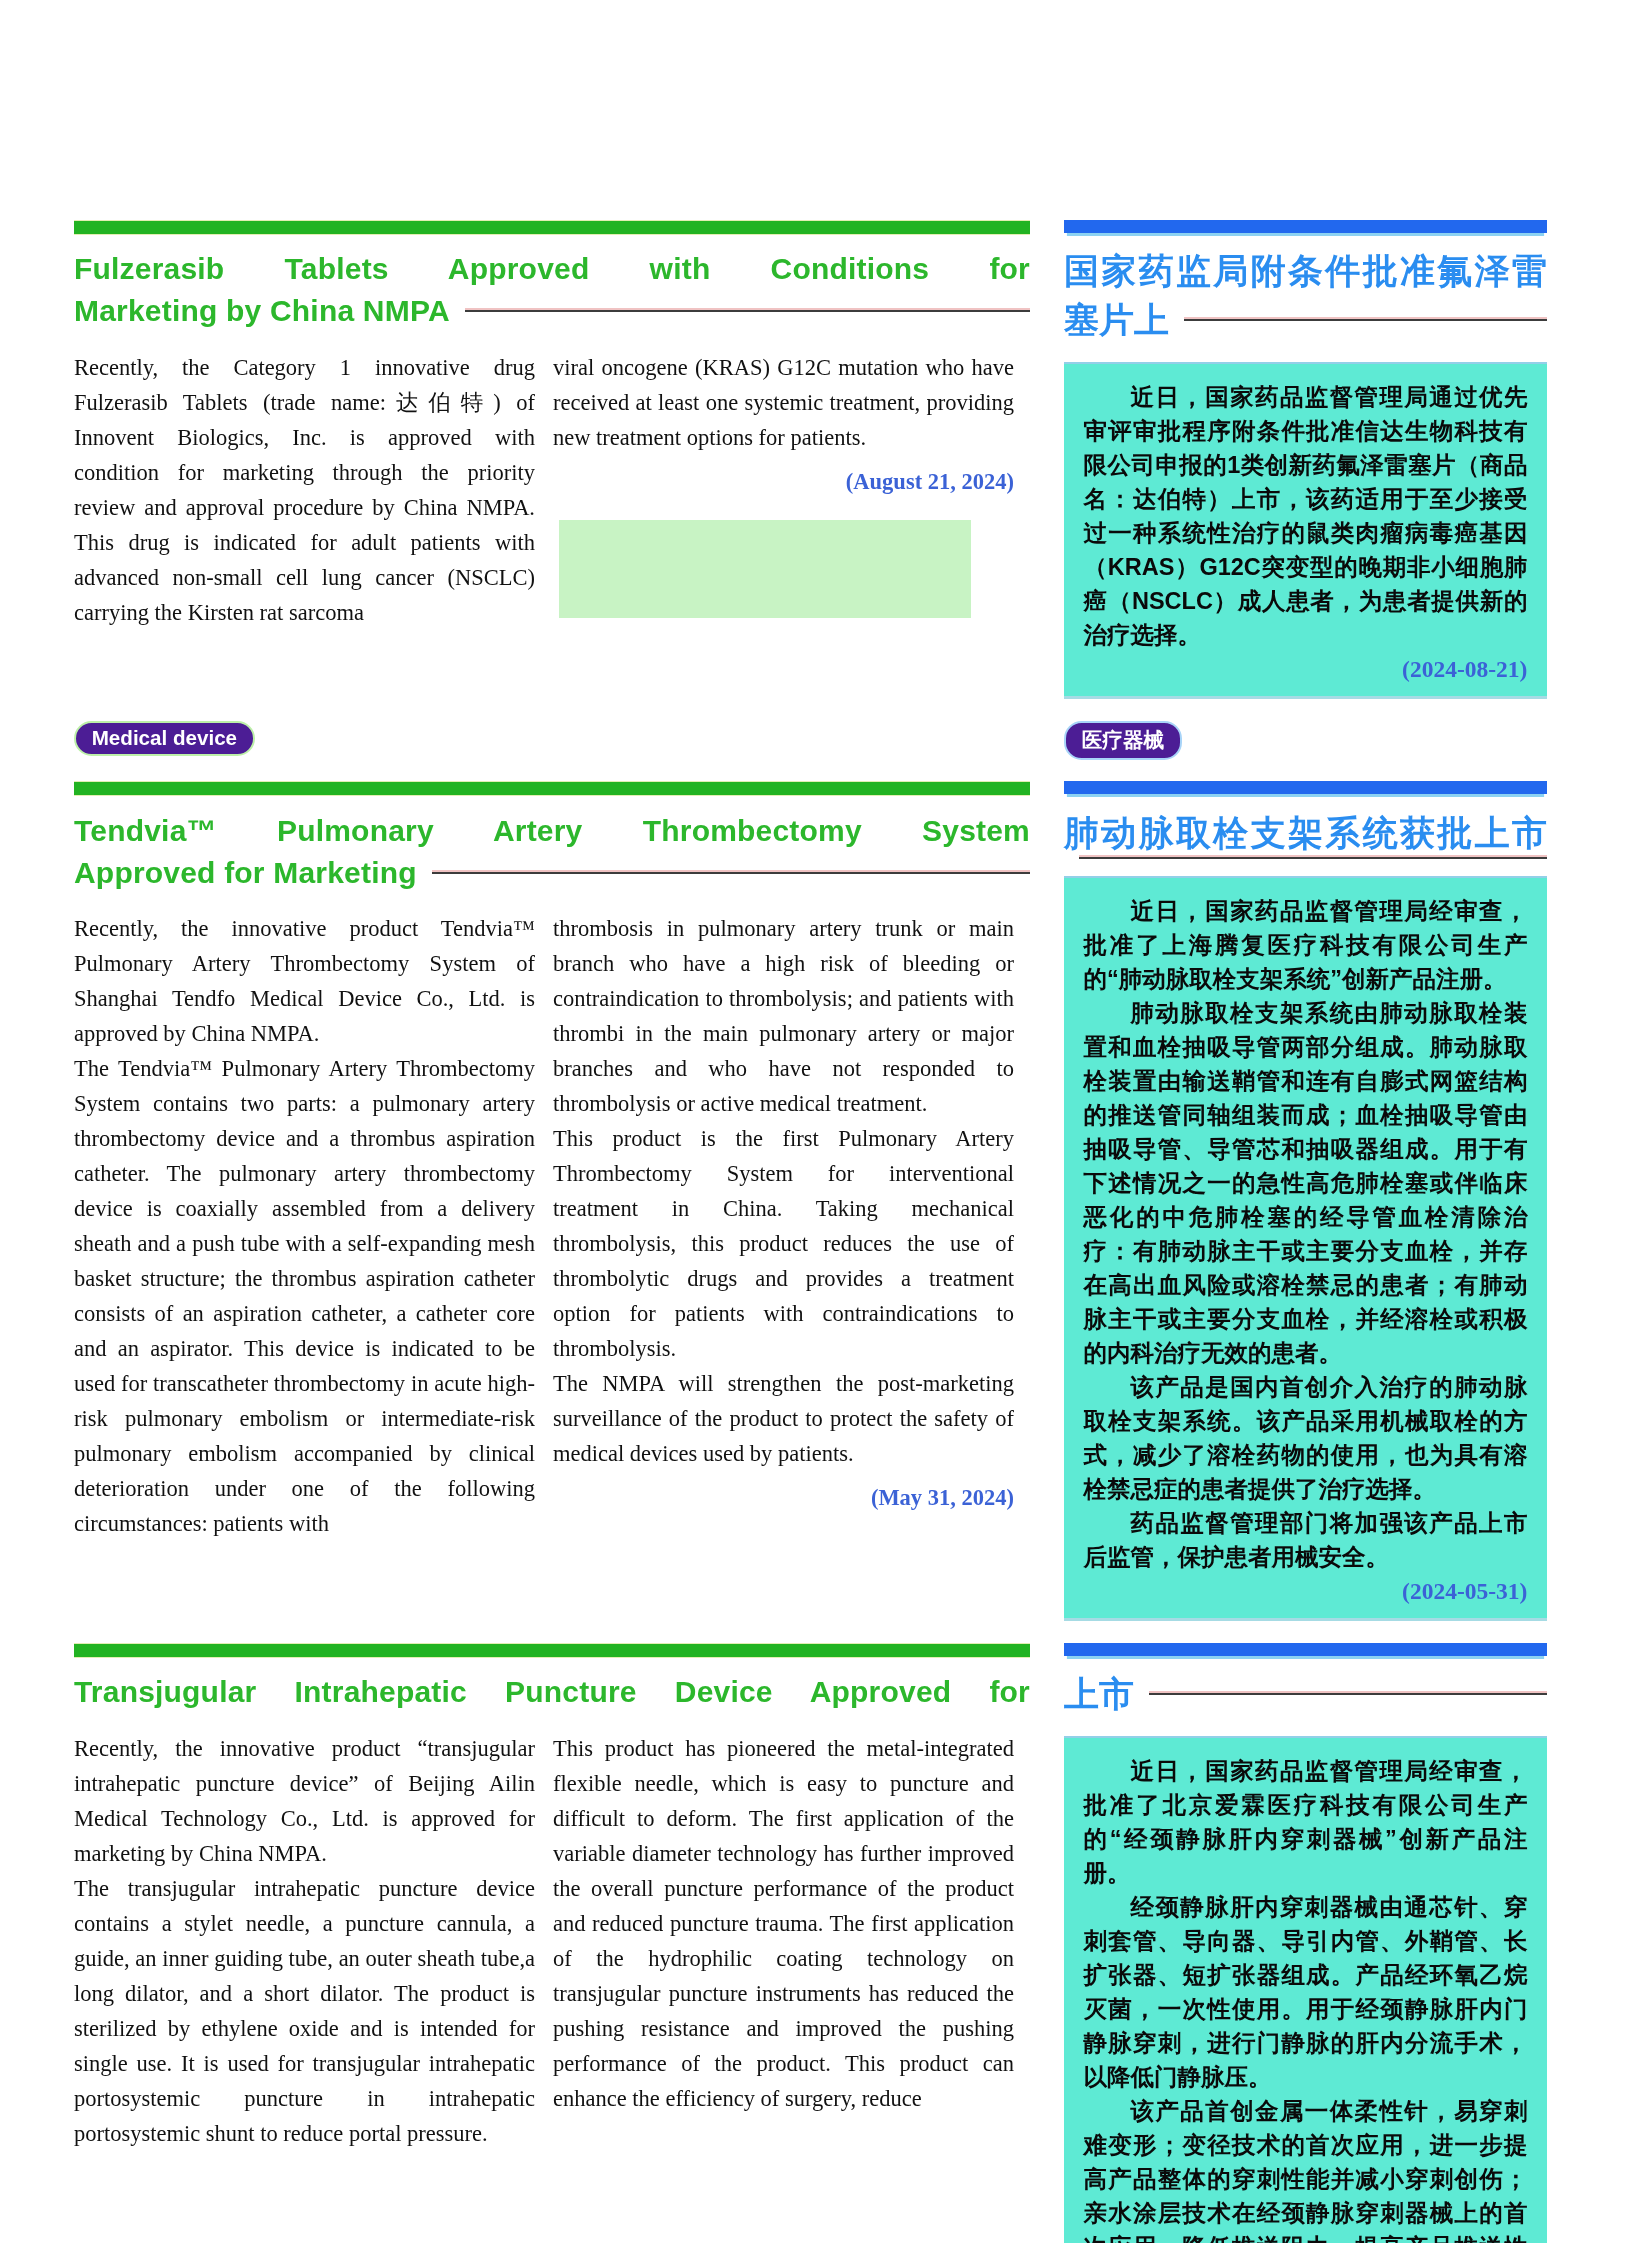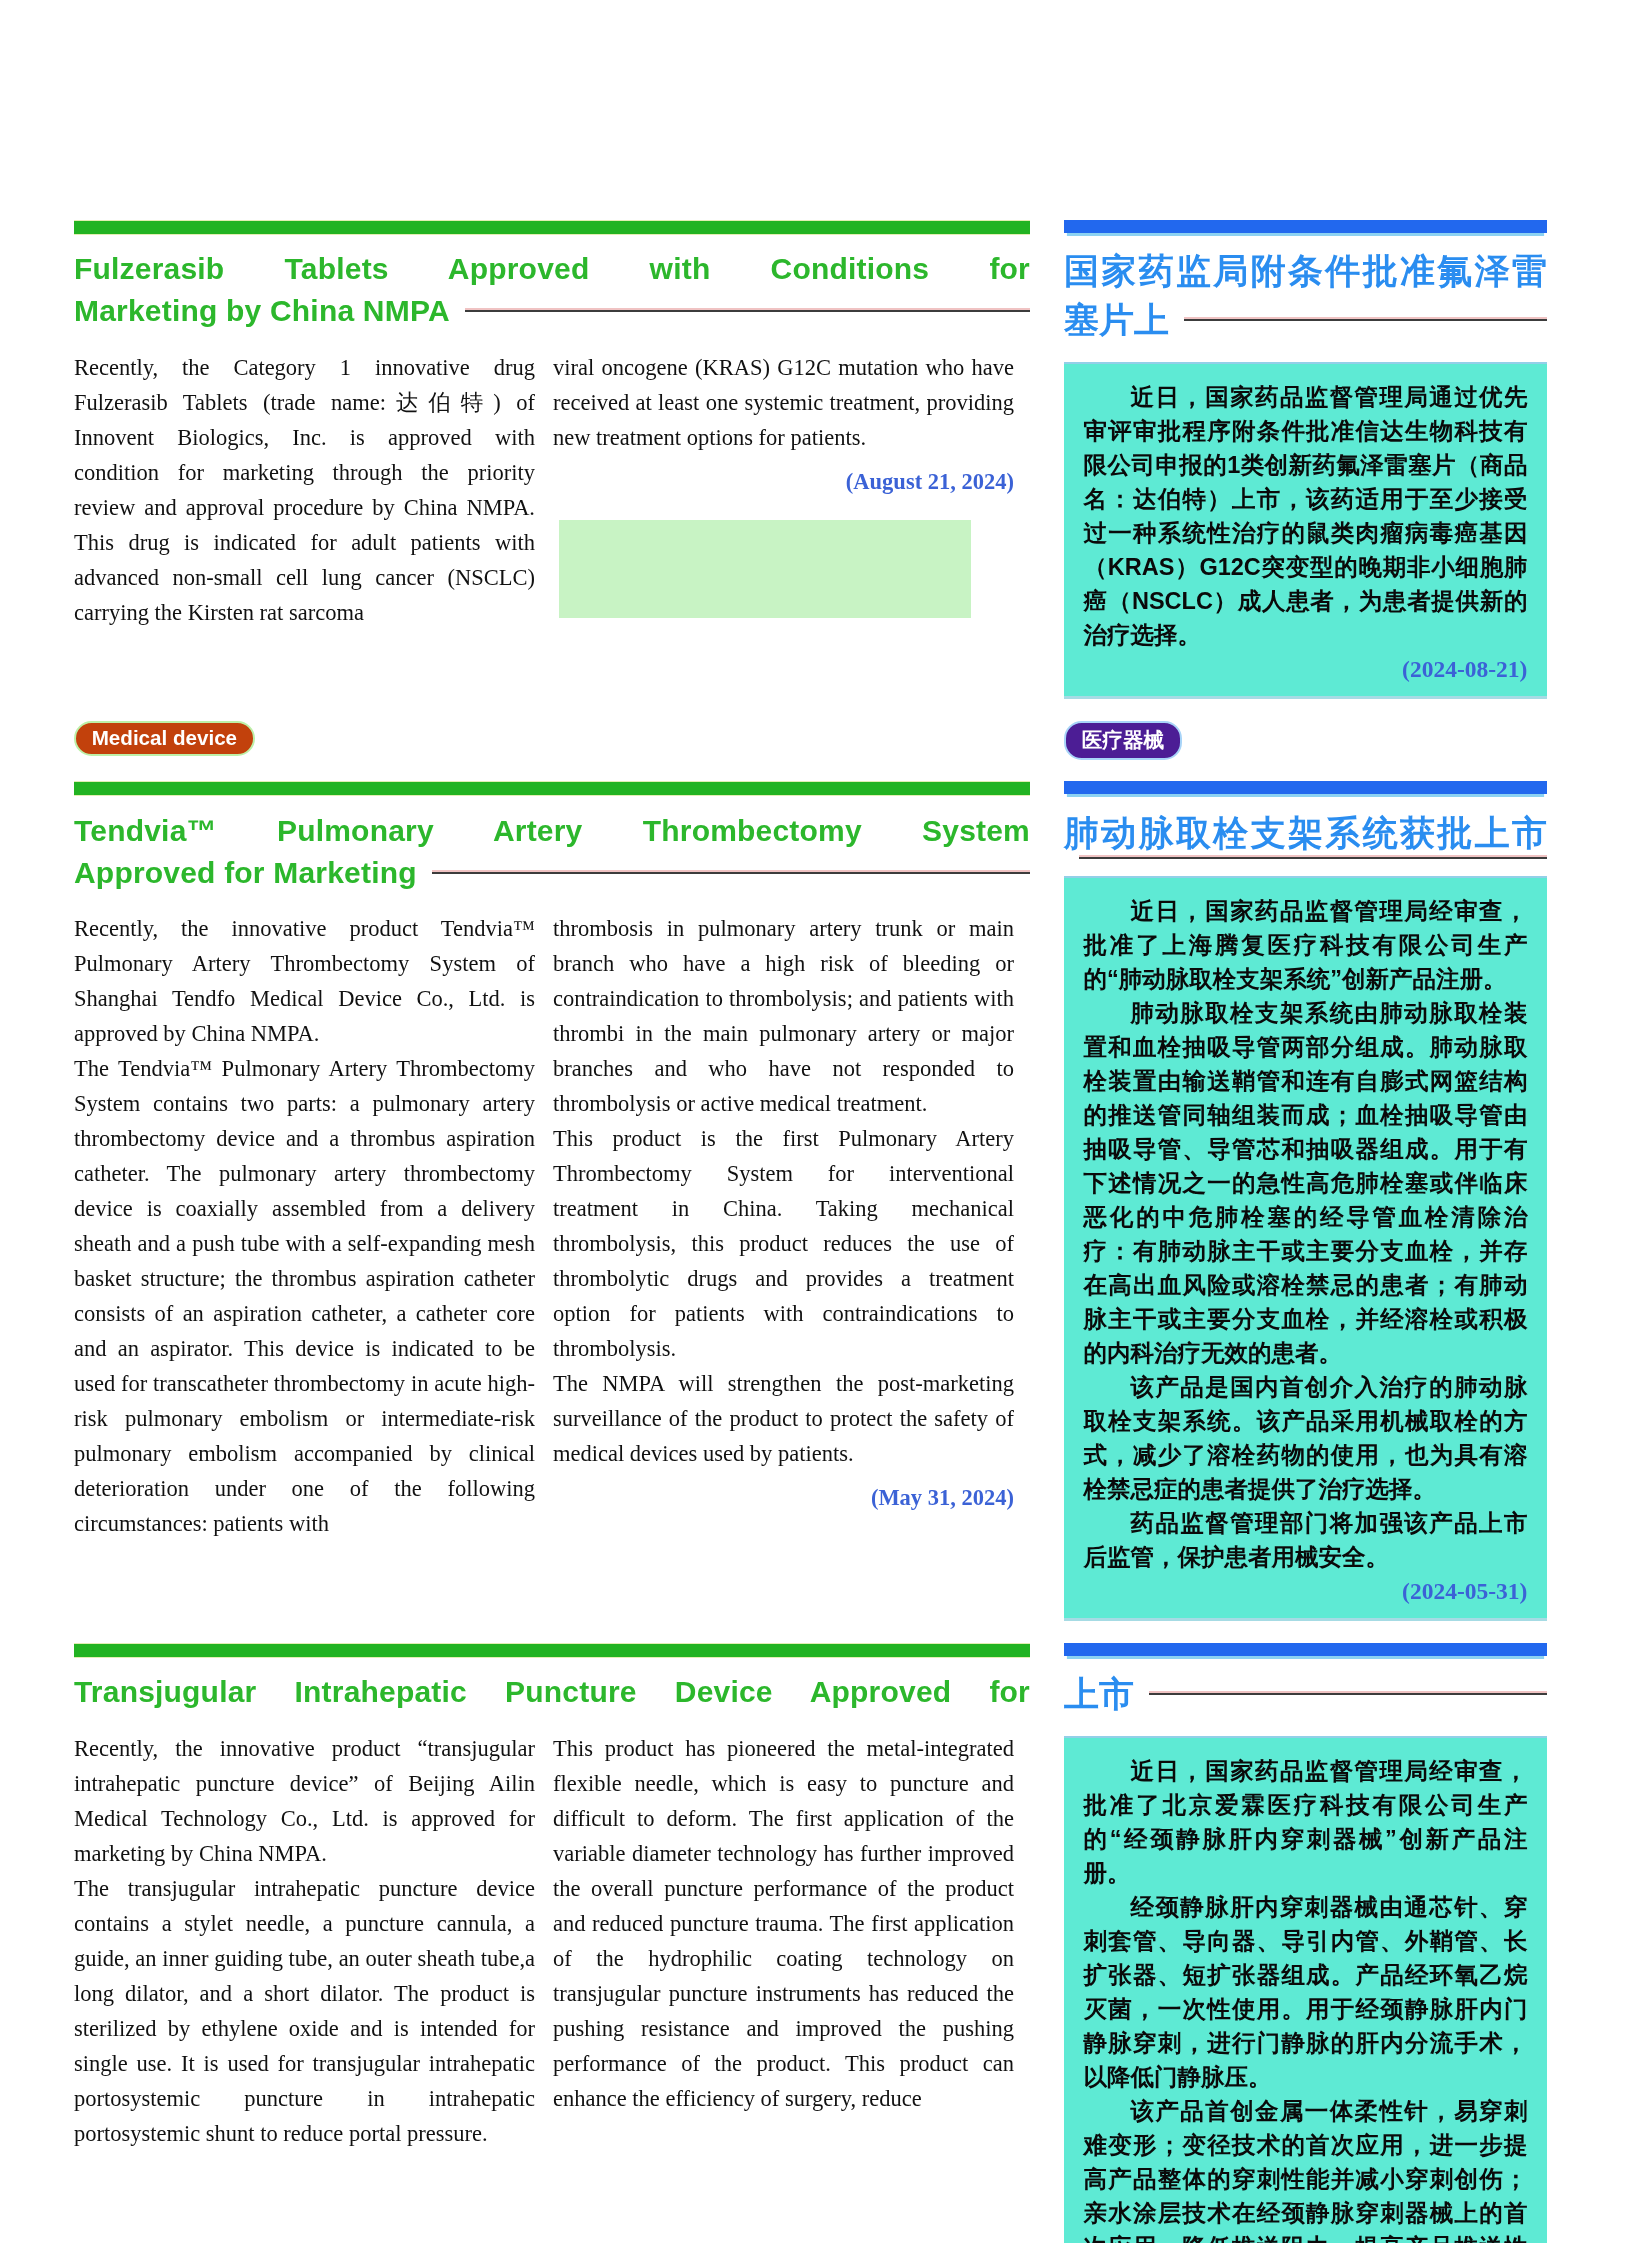--- a/index.html
+++ b/index.html
@@ -47,21 +47,21 @@
   .cnbox p{margin:0;font-size:23.5px;line-height:34px;text-align:justify;text-indent:2em;color:#0a0a0a;}
   .date-cn{margin-top:3.9px;text-align:right;color:#3b62d6;font-size:23.5px;font-weight:bold;
     font-family:"Liberation Serif", serif;}
 
   
   .badge-row{margin-top:25.5px;margin-bottom:9.8px;}
   .badge{
     display:inline-block;border-radius:17.6px;padding:2.9px 15.7px 3.9px 15.7px;
     font-family:"Liberation Sans", sans-serif;font-weight:bold;font-size:20.6px;color:#fff;
   }
-  .badge.green{background:#c2410c;border:2.9px solid #bdf0a8;}
+  .badge.green{background:#4c1d95;border:2.9px solid #bdf0a8;}
   .badge.blue{background:#4c1d95;border:2.9px solid #a8d4f8;}
 </style>
 </head>
 <body>
 
 <div class="page">
   <div class="content">
 
     <section class="row">
       <article class="en">

